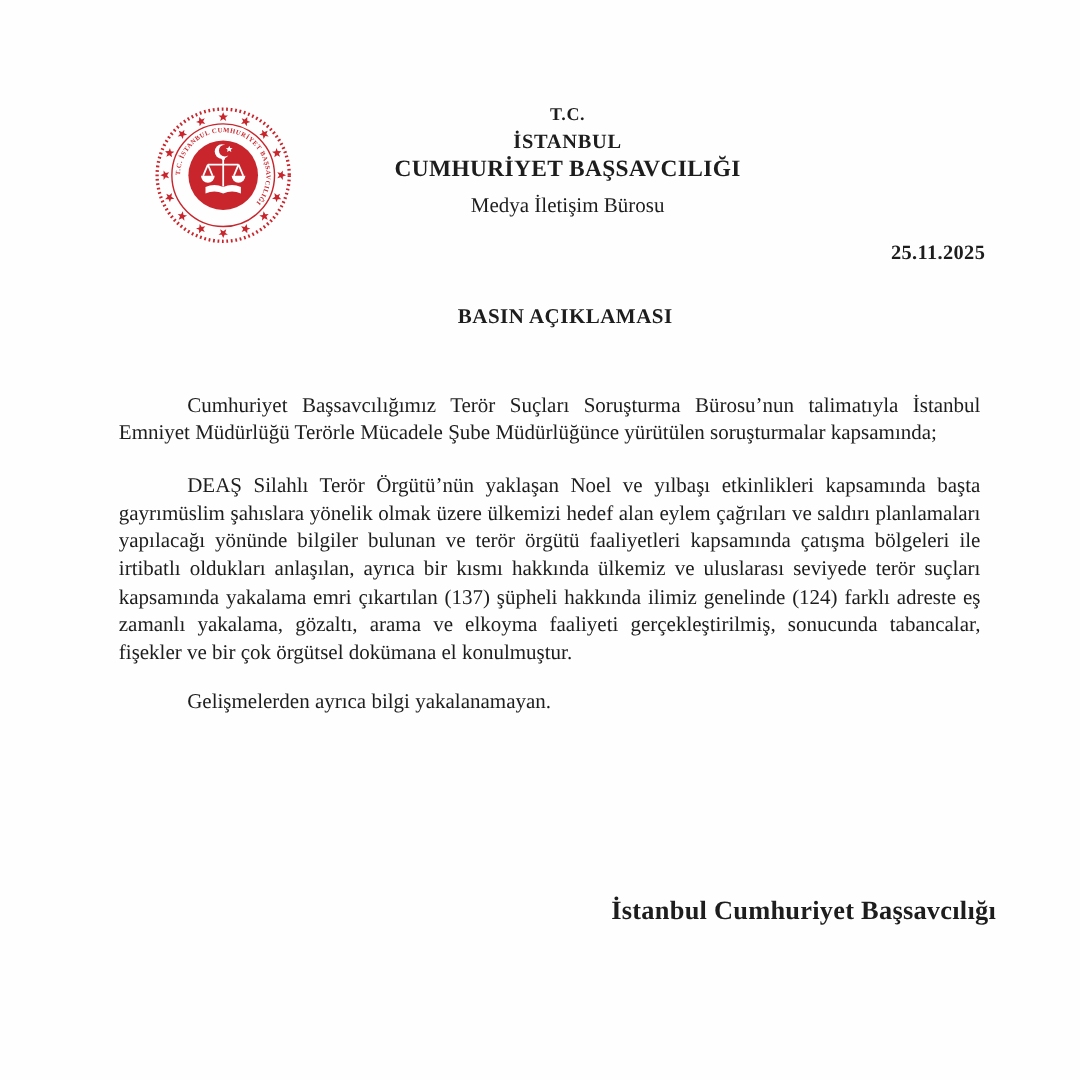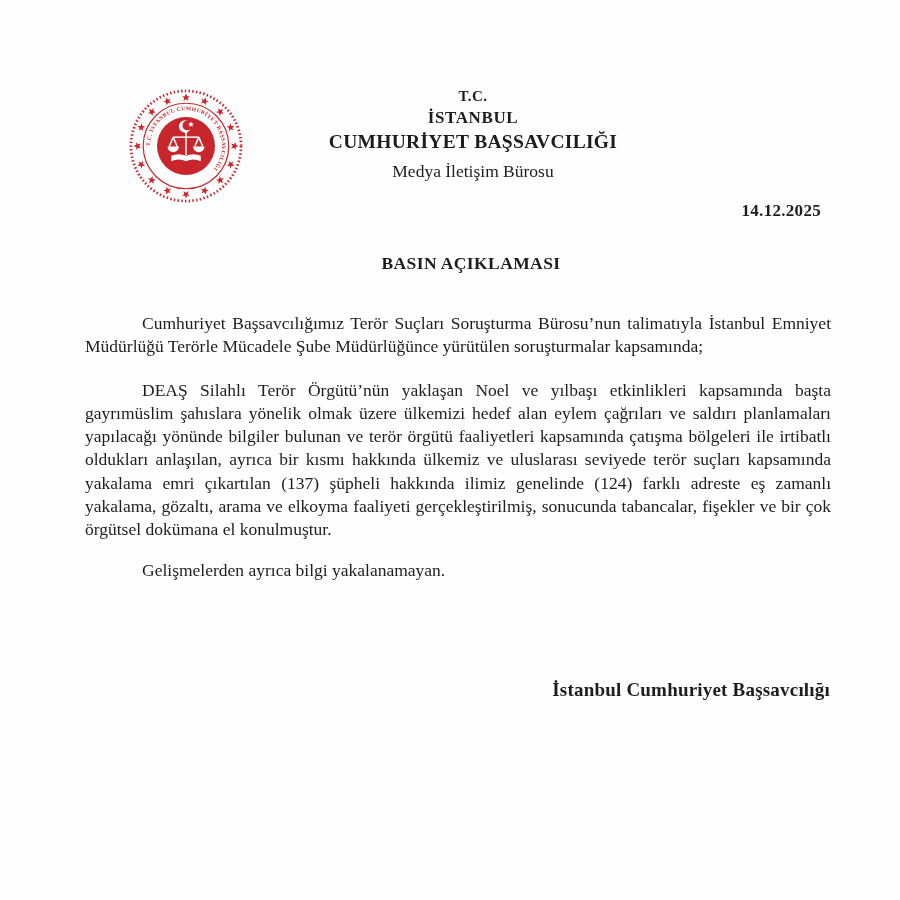--- a/index.html
+++ b/index.html
@@ -21,27 +21,27 @@
   .lh-3{font-size:17.5px;margin-top:10px;}
   
   .date{position:absolute;top:201px;right:79px;font-size:17px;font-weight:bold;letter-spacing:0.3px;}
   
   .title{position:absolute;top:253px;left:21px;width:900px;text-align:center;font-size:17.5px;font-weight:bold;letter-spacing:0.4px;}
   
   .body{
     position:absolute;top:312px;left:85px;width:746px;
     font-size:17.5px;line-height:23.3px;text-align:justify;
   }
-  .body p{margin:0;text-indent:57px;}
+  .body p{margin:14px;text-indent:57px;}
   .body p.p2{margin-top:20px;}
   .body p.p3{margin-top:13px;}
   .body p.p4{margin-top:17px;}
   .body p.p5{margin-top:14px;}
   
-  .signature{position:absolute;top:679px;right:70px;font-size:19px;font-weight:bold;letter-spacing:0.2px;}
+  .signature{position:absolute;top:746px;right:70px;font-size:22px;font-weight:bold;letter-spacing:0.2px;}
 </style>
 </head>
 <body>
 
 <div class="page">
 
   <svg class="emblem" viewBox="0 0 120 120" aria-hidden="true">
     <defs>
       <path id="ringPath" d="M60,60 m-36.5,0 a36.5,36.5 0 1,1 73,0 a36.5,36.5 0 1,1 -73,0"></path>
     </defs>
@@ -98,21 +98,21 @@
     <path d="M45,70 Q52.5,66.6 60,70 Q67.5,66.6 75,70 L75,75.6 Q67.5,72.1 60,75.6 Q52.5,72.1 45,75.6 Z" fill="#ffffff"></path>
   </svg>
 
   <div class="letterhead">
     <div class="lh-tc">T.C.</div>
     <div class="lh-1">İSTANBUL</div>
     <div class="lh-2">CUMHURİYET BAŞSAVCILIĞI</div>
     <div class="lh-3">Medya İletişim Bürosu</div>
   </div>
 
-  <div class="date">14.12.2025</div>
+  <div class="date">25.11.2025</div>
 
   <div class="title">BASIN AÇIKLAMASI</div>
 
   <div class="body">
     <p class="p1">Cumhuriyet Başsavcılığımız Terör Suçları Soruşturma Bürosu’nun talimatıyla İstanbul Emniyet Müdürlüğü Terörle Mücadele Şube Müdürlüğünce yürütülen soruşturmalar kapsamında;</p>
     <p class="p2">DEAŞ Silahlı Terör Örgütü’nün yaklaşan Noel ve yılbaşı etkinlikleri kapsamında başta gayrımüslim şahıslara yönelik olmak üzere ülkemizi hedef alan eylem çağrıları ve saldırı planlamaları yapılacağı yönünde bilgiler bulunan ve terör örgütü faaliyetleri kapsamında çatışma bölgeleri ile irtibatlı oldukları anlaşılan, ayrıca bir kısmı hakkında ülkemiz ve uluslarası seviyede terör suçları kapsamında yakalama emri çıkartılan (137) şüpheli hakkında ilimiz genelinde (124) farklı adreste eş zamanlı yakalama, gözaltı, arama ve elkoyma faaliyeti gerçekleştirilmiş, sonucunda tabancalar, fişekler ve bir çok örgütsel dokümana el konulmuştur.</p>
     <p class="p4">Gelişmelerden ayrıca bilgi yakalanamayan.</p>
   </div>
 
   <div class="signature">İstanbul Cumhuriyet Başsavcılığı</div>

